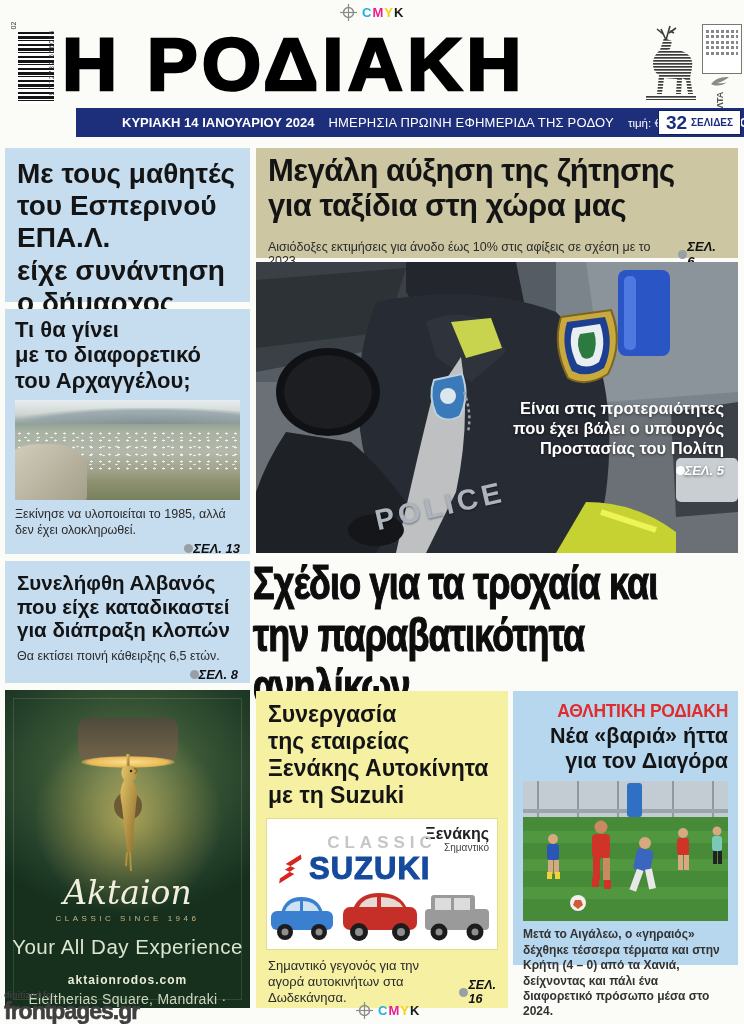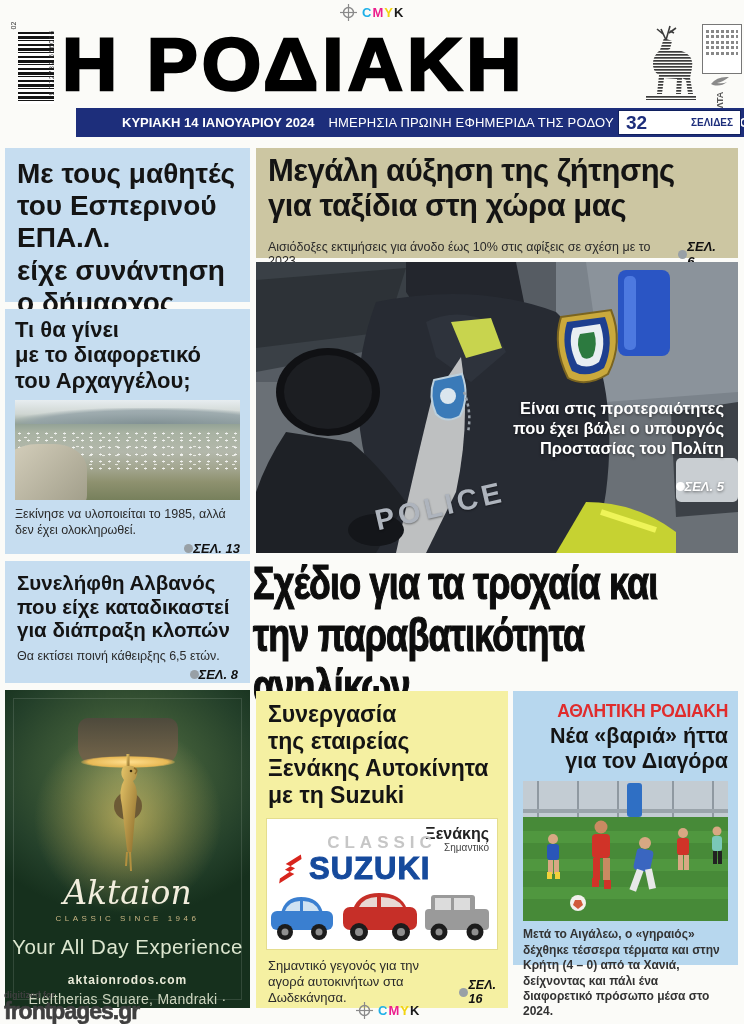--- a/index.html
+++ b/index.html
@@ -32,23 +32,23 @@
   .elta-ring{width:15px;height:15px;border:2.5px solid #8a8a8a;border-radius:50%;margin:2px auto 0;}
 
   
   .dateline{position:absolute;left:76px;right:0;top:108px;height:29px;background:#1d2e7b;
       color:#fff;display:flex;align-items:center;font-size:13px;}
   .dateline-inner{display:flex;align-items:baseline;gap:14px;margin-left:46px;white-space:nowrap;}
   .dl-date,.dl-issue{font-weight:bold;}
   .dl-sub{letter-spacing:.2px;}
   .dl-price{font-size:11.5px;}
   .pages-box{position:absolute;right:3px;top:2px;bottom:2px;background:#fff;border:1.5px solid #10205e;
-      color:#1d2e7b;display:flex;align-items:center;gap:16px;padding:0 7px;}
+      color:#1d2e7b;display:flex;align-items:center;gap:4px;padding:0 7px;}
   .pages-count{font-size:19px;font-weight:bold;}
-  .pages-label{font-size:10px;font-weight:bold;margin-left:28px;}
+  .pages-label{font-size:10px;font-weight:bold;}
 
   
   .hl{font-weight:bold;color:#141414;white-space:pre-line;}
   .summary{color:#2a2a2a;}
   .pageref{display:flex;align-items:center;gap:0;font-weight:bold;color:#111;font-style:italic;}
   .pageref .dot{width:9px;height:9px;border-radius:50%;background:#98a0a6;flex:none;}
   .pageref.white{color:#fff;}
   .pageref.white .dot{background:#fff;}
 
   
@@ -77,21 +77,21 @@
   .top-story .hl{font-size:31px;line-height:1.12;letter-spacing:-.5px;}
   .top-story-foot{display:flex;justify-content:space-between;align-items:center;margin-top:16px;}
   .top-story .summary{font-size:12.5px;}
   .top-story .pageref{font-size:13px;}
 
   
   .police{position:absolute;left:256px;top:262px;width:482px;height:291px;background:#646a70;overflow:hidden;}
   .police svg{position:absolute;left:0;top:0;}
   .police-caption{position:absolute;right:14px;top:116px;width:250px;text-align:right;color:#fff;
       font-weight:bold;font-size:16.5px;line-height:1.22;white-space:pre-line;text-shadow:0 1px 3px rgba(0,0,0,.55);}
-  .police-caption .pageref{justify-content:flex-end;font-size:13px;margin-top:20px;}
+  .police-caption .pageref{justify-content:flex-end;font-size:13px;margin-top:4px;}
   .police-label{position:absolute;left:118px;top:228px;color:#aeb4bd;font-weight:bold;font-size:29px;
       letter-spacing:4px;transform:rotate(-13deg);text-shadow:0 1px 2px rgba(0,0,0,.4);}
 
   
   .main-headline{position:absolute;left:253px;top:558px;width:620px;
       font-size:46px;font-weight:bold;color:#0d0d0d;line-height:1.12;letter-spacing:-1px;
       -webkit-text-stroke:1.2px #0d0d0d;white-space:pre-line;
       transform:scaleX(.78);transform-origin:left top;}
 
   

